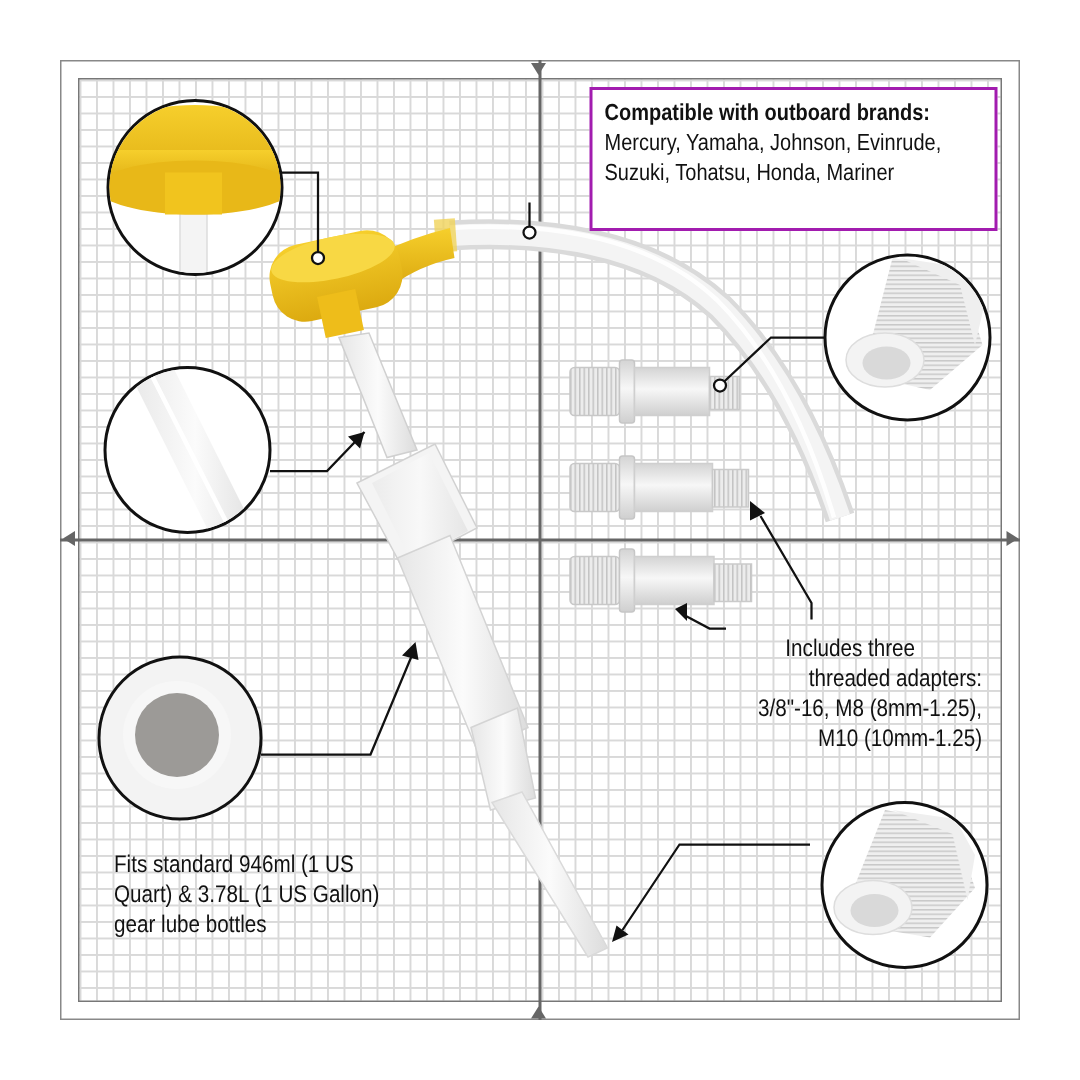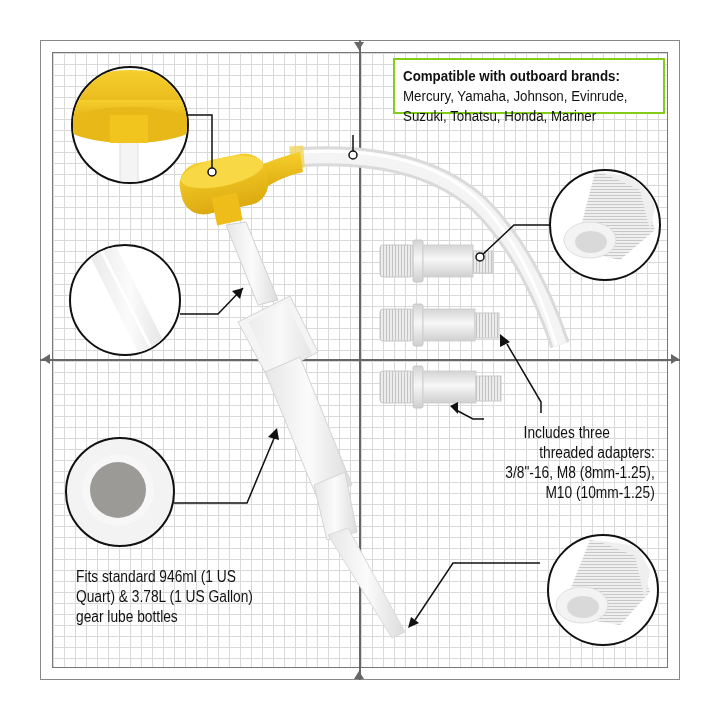--- a/index.html
+++ b/index.html
@@ -12,21 +12,21 @@
       linear-gradient(to bottom,#d9d9d9 1px,transparent 1px);
     background-size:11px 11px;}
   .cross-v{position:absolute;left:359px;top:40px;width:1.5px;height:640px;background:#666;}
   .cross-h{position:absolute;top:359px;left:40px;height:1.5px;width:640px;background:#666;}
   .tri{position:absolute;width:0;height:0;}
   .tri-top{left:354px;top:42px;border-left:5px solid transparent;border-right:5px solid transparent;border-top:8px solid #666;}
   .tri-bot{left:354px;top:671px;border-left:5px solid transparent;border-right:5px solid transparent;border-bottom:8px solid #666;}
   .tri-left{left:42px;top:354px;border-top:5px solid transparent;border-bottom:5px solid transparent;border-right:8px solid #666;}
   .tri-right{left:671px;top:354px;border-top:5px solid transparent;border-bottom:5px solid transparent;border-left:8px solid #666;}
   .overlay{position:absolute;left:0;top:0;width:720px;height:720px;}
-  .callout-box{position:absolute;left:393px;top:58px;width:272px;height:56px;border:2px solid #84cc16;background:#fff;box-sizing:border-box;padding:6px 4px 0 8px;}
+  .callout-box{position:absolute;left:393px;top:58px;width:272px;height:96px;border:2px solid #a21caf;background:#fff;box-sizing:border-box;padding:6px 4px 0 8px;}
   .callout-box .title{font-weight:bold;font-size:15.5px;color:#111;line-height:20px;transform:scaleX(0.86);transform-origin:left;white-space:nowrap;}
   .callout-box .line{font-size:15.5px;color:#111;line-height:20px;transform:scaleX(0.86);transform-origin:left;white-space:nowrap;}
   .label{position:absolute;font-size:16px;color:#111;line-height:20px;white-space:nowrap;transform:scaleX(0.86);}
   .label-adapters{left:405px;top:423px;text-align:right;transform-origin:right;right:65px;}
   .label-fits{left:76px;top:567px;transform-origin:left;}
 </style>
 </head>
 <body>
 
 <div class="frame-outer"></div>

